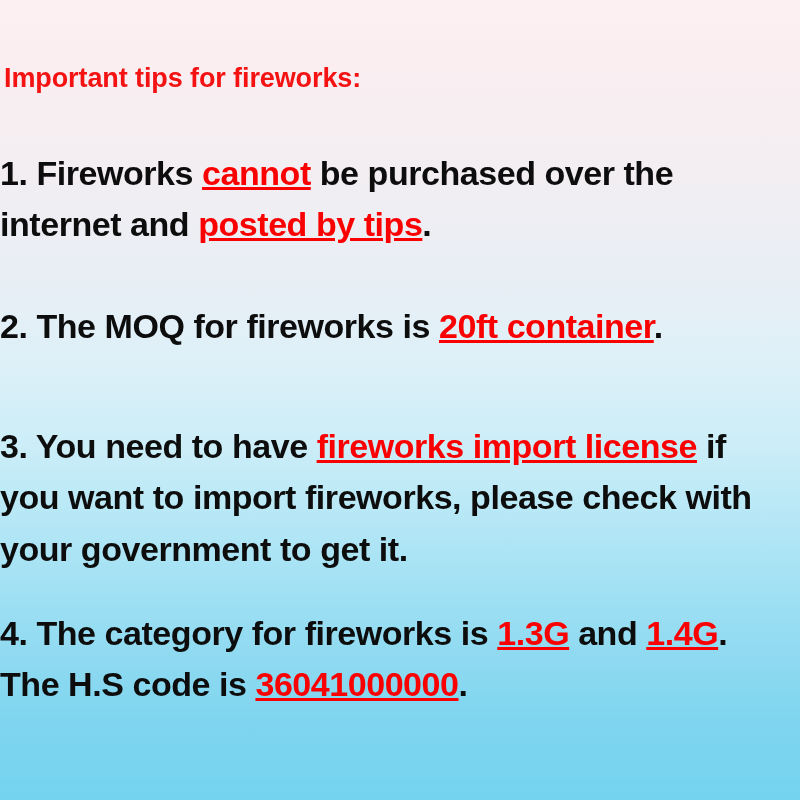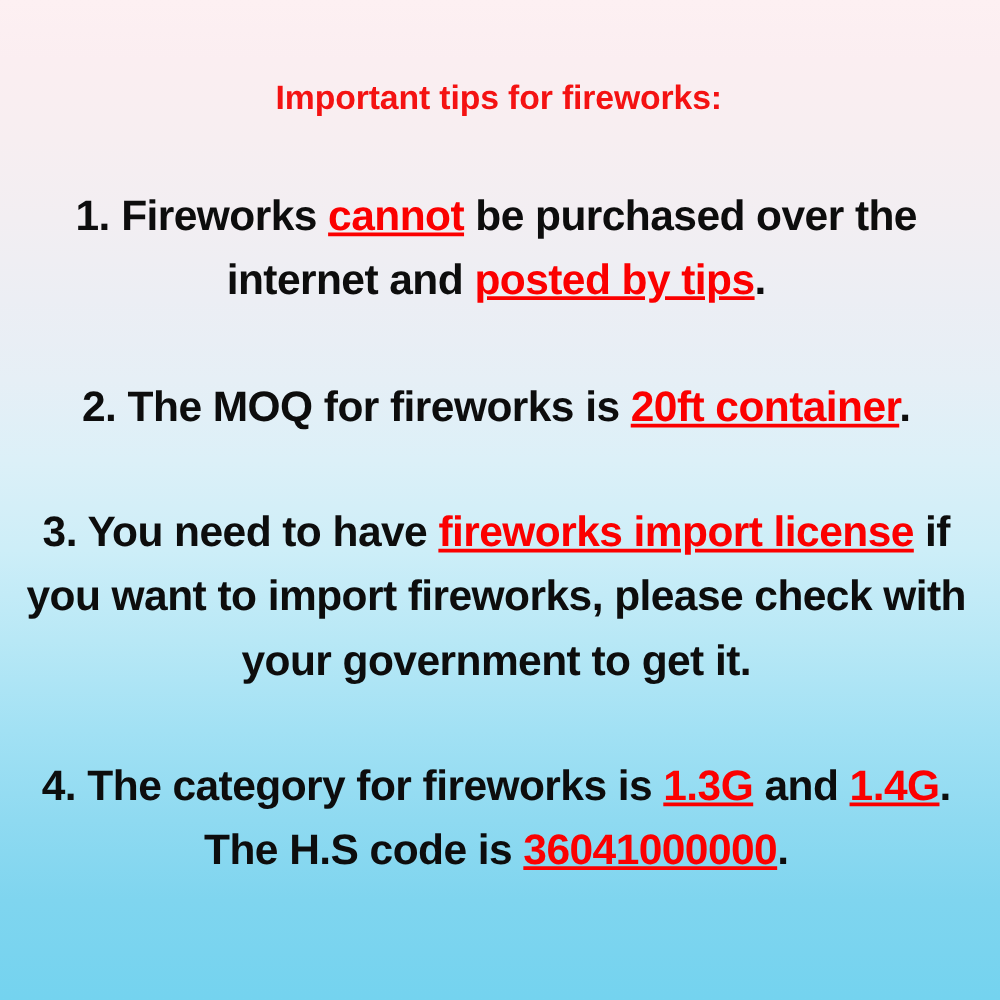--- a/index.html
+++ b/index.html
@@ -32,24 +32,23 @@
   .poster {
     position: relative;
     width: 800px;
     height: 800px;
     box-sizing: border-box;
     padding: 0;
   }
 
   .content {
     position: absolute;
-    left: 16px;
+    left: 0;
     top: 62px;
     width: 762px;
-    text-align: center;
   }
 
   .heading {
     color: #f41212;
     font-size: 27px;
     font-weight: bold;
     line-height: 1.25;
     letter-spacing: -0.1px;
     margin: 0 0 0 4px;
     padding: 0;
@@ -61,22 +60,22 @@
     font-weight: bold;
     line-height: 1.52;
     letter-spacing: -0.45px;
     margin: 0;
     padding: 0;
     white-space: normal;
   }
 
   .tip-1 { margin-top: 52px; }
   .tip-2 { margin-top: 50px; }
-  .tip-3 { margin-top: 48px; }
-  .tip-4 { margin-top: 48px; }
+  .tip-3 { margin-top: 68px; }
+  .tip-4 { margin-top: 32px; }
 
   .hl {
     color: #fb0000;
     text-decoration: underline;
   }
 
   .nowrap {
     white-space: nowrap;
   }
 </style>

